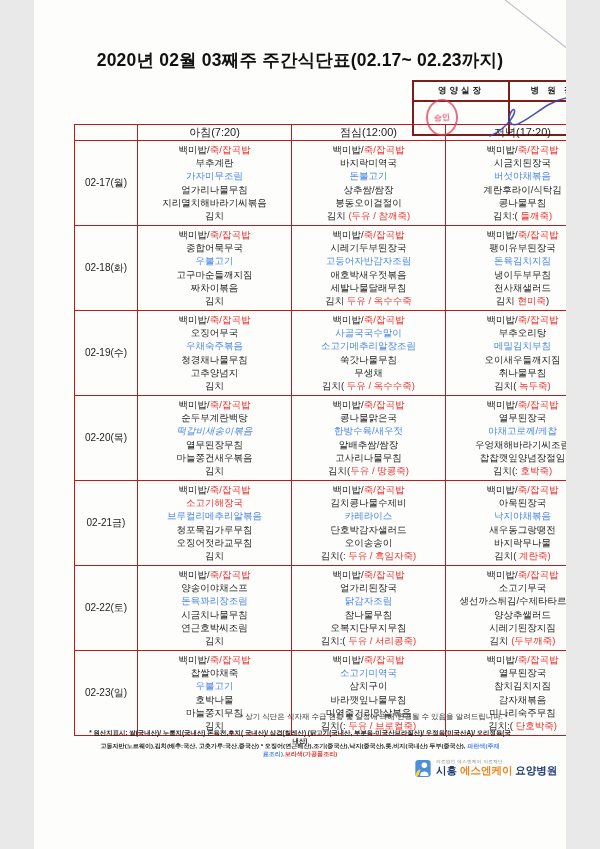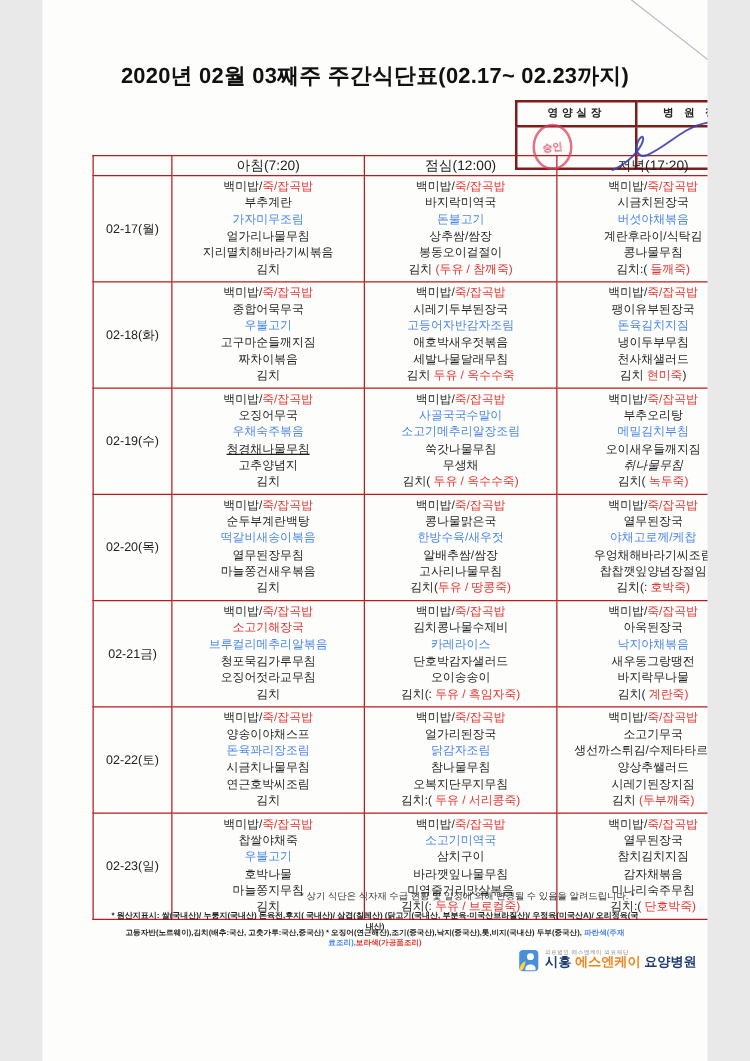--- a/index.html
+++ b/index.html
@@ -161,47 +161,47 @@
             <div class="mline"><span style="color: rgb(31, 31, 31);">천사채샐러드</span></div>
             <div class="mline"><span style="color: rgb(31, 31, 31);">김치 </span><span style="color: rgb(232, 51, 46);">현미죽</span><span style="color: rgb(31, 31, 31);">)</span></div>
           </td>
         </tr>
         <tr>
           <td class="datecell">02-19(수)</td>
           <td class="mealcell">
             <div class="mline"><span style="color: rgb(31, 31, 31);">백미밥/</span><span style="color: rgb(232, 51, 46);">죽/잡곡밥</span></div>
             <div class="mline"><span style="color: rgb(31, 31, 31);">오징어무국</span></div>
             <div class="mline"><span style="color: rgb(74, 134, 232);">우채숙주볶음</span></div>
-            <div class="mline"><span style="color: rgb(31, 31, 31); text-decoration: underline;">청경채나물무침</span></div>
+            <div class="mline"><span style="color: rgb(31, 31, 31);">청경채나물무침</span></div>
             <div class="mline"><span style="color: rgb(31, 31, 31);">고추양념지</span></div>
             <div class="mline"><span style="color: rgb(31, 31, 31);">김치</span></div>
           </td>
           <td class="mealcell">
             <div class="mline"><span style="color: rgb(31, 31, 31);">백미밥/</span><span style="color: rgb(232, 51, 46);">죽/잡곡밥</span></div>
             <div class="mline"><span style="color: rgb(74, 134, 232);">사골국국수말이</span></div>
             <div class="mline"><span style="color: rgb(74, 134, 232);">소고기메추리알장조림</span></div>
             <div class="mline"><span style="color: rgb(31, 31, 31);">쑥갓나물무침</span></div>
             <div class="mline"><span style="color: rgb(31, 31, 31);">무생채</span></div>
             <div class="mline"><span style="color: rgb(31, 31, 31);">김치( </span><span style="color: rgb(232, 51, 46);">두유 / 옥수수죽)</span></div>
           </td>
           <td class="mealcell">
             <div class="mline"><span style="color: rgb(31, 31, 31);">백미밥/</span><span style="color: rgb(232, 51, 46);">죽/잡곡밥</span></div>
             <div class="mline"><span style="color: rgb(31, 31, 31);">부추오리탕</span></div>
             <div class="mline"><span style="color: rgb(74, 134, 232);">메밀김치부침</span></div>
             <div class="mline"><span style="color: rgb(31, 31, 31);">오이새우들깨지짐</span></div>
-            <div class="mline"><span style="color: rgb(31, 31, 31); font-style: italic;">취나물무침</span></div>
+            <div class="mline"><span style="color: rgb(31, 31, 31);">취나물무침</span></div>
             <div class="mline"><span style="color: rgb(31, 31, 31);">김치( </span><span style="color: rgb(232, 51, 46);">녹두죽)</span></div>
           </td>
         </tr>
         <tr>
           <td class="datecell">02-20(목)</td>
           <td class="mealcell">
             <div class="mline"><span style="color: rgb(31, 31, 31);">백미밥/</span><span style="color: rgb(232, 51, 46);">죽/잡곡밥</span></div>
             <div class="mline"><span style="color: rgb(31, 31, 31);">순두부계란백탕</span></div>
-            <div class="mline"><span style="color: rgb(74, 134, 232);">떡갈비새송이볶음</span></div>
+            <div class="mline"><span style="color: rgb(74, 134, 232); font-style: italic;">떡갈비새송이볶음</span></div>
             <div class="mline"><span style="color: rgb(31, 31, 31);">열무된장무침</span></div>
             <div class="mline"><span style="color: rgb(31, 31, 31);">마늘쫑건새우볶음</span></div>
             <div class="mline"><span style="color: rgb(31, 31, 31);">김치</span></div>
           </td>
           <td class="mealcell">
             <div class="mline"><span style="color: rgb(31, 31, 31);">백미밥/</span><span style="color: rgb(232, 51, 46);">죽/잡곡밥</span></div>
             <div class="mline"><span style="color: rgb(31, 31, 31);">콩나물맑은국</span></div>
             <div class="mline"><span style="color: rgb(74, 134, 232);">한방수육/새우젓</span></div>
             <div class="mline"><span style="color: rgb(31, 31, 31);">알배추쌈/쌈장</span></div>
             <div class="mline"><span style="color: rgb(31, 31, 31);">고사리나물무침</span></div>

